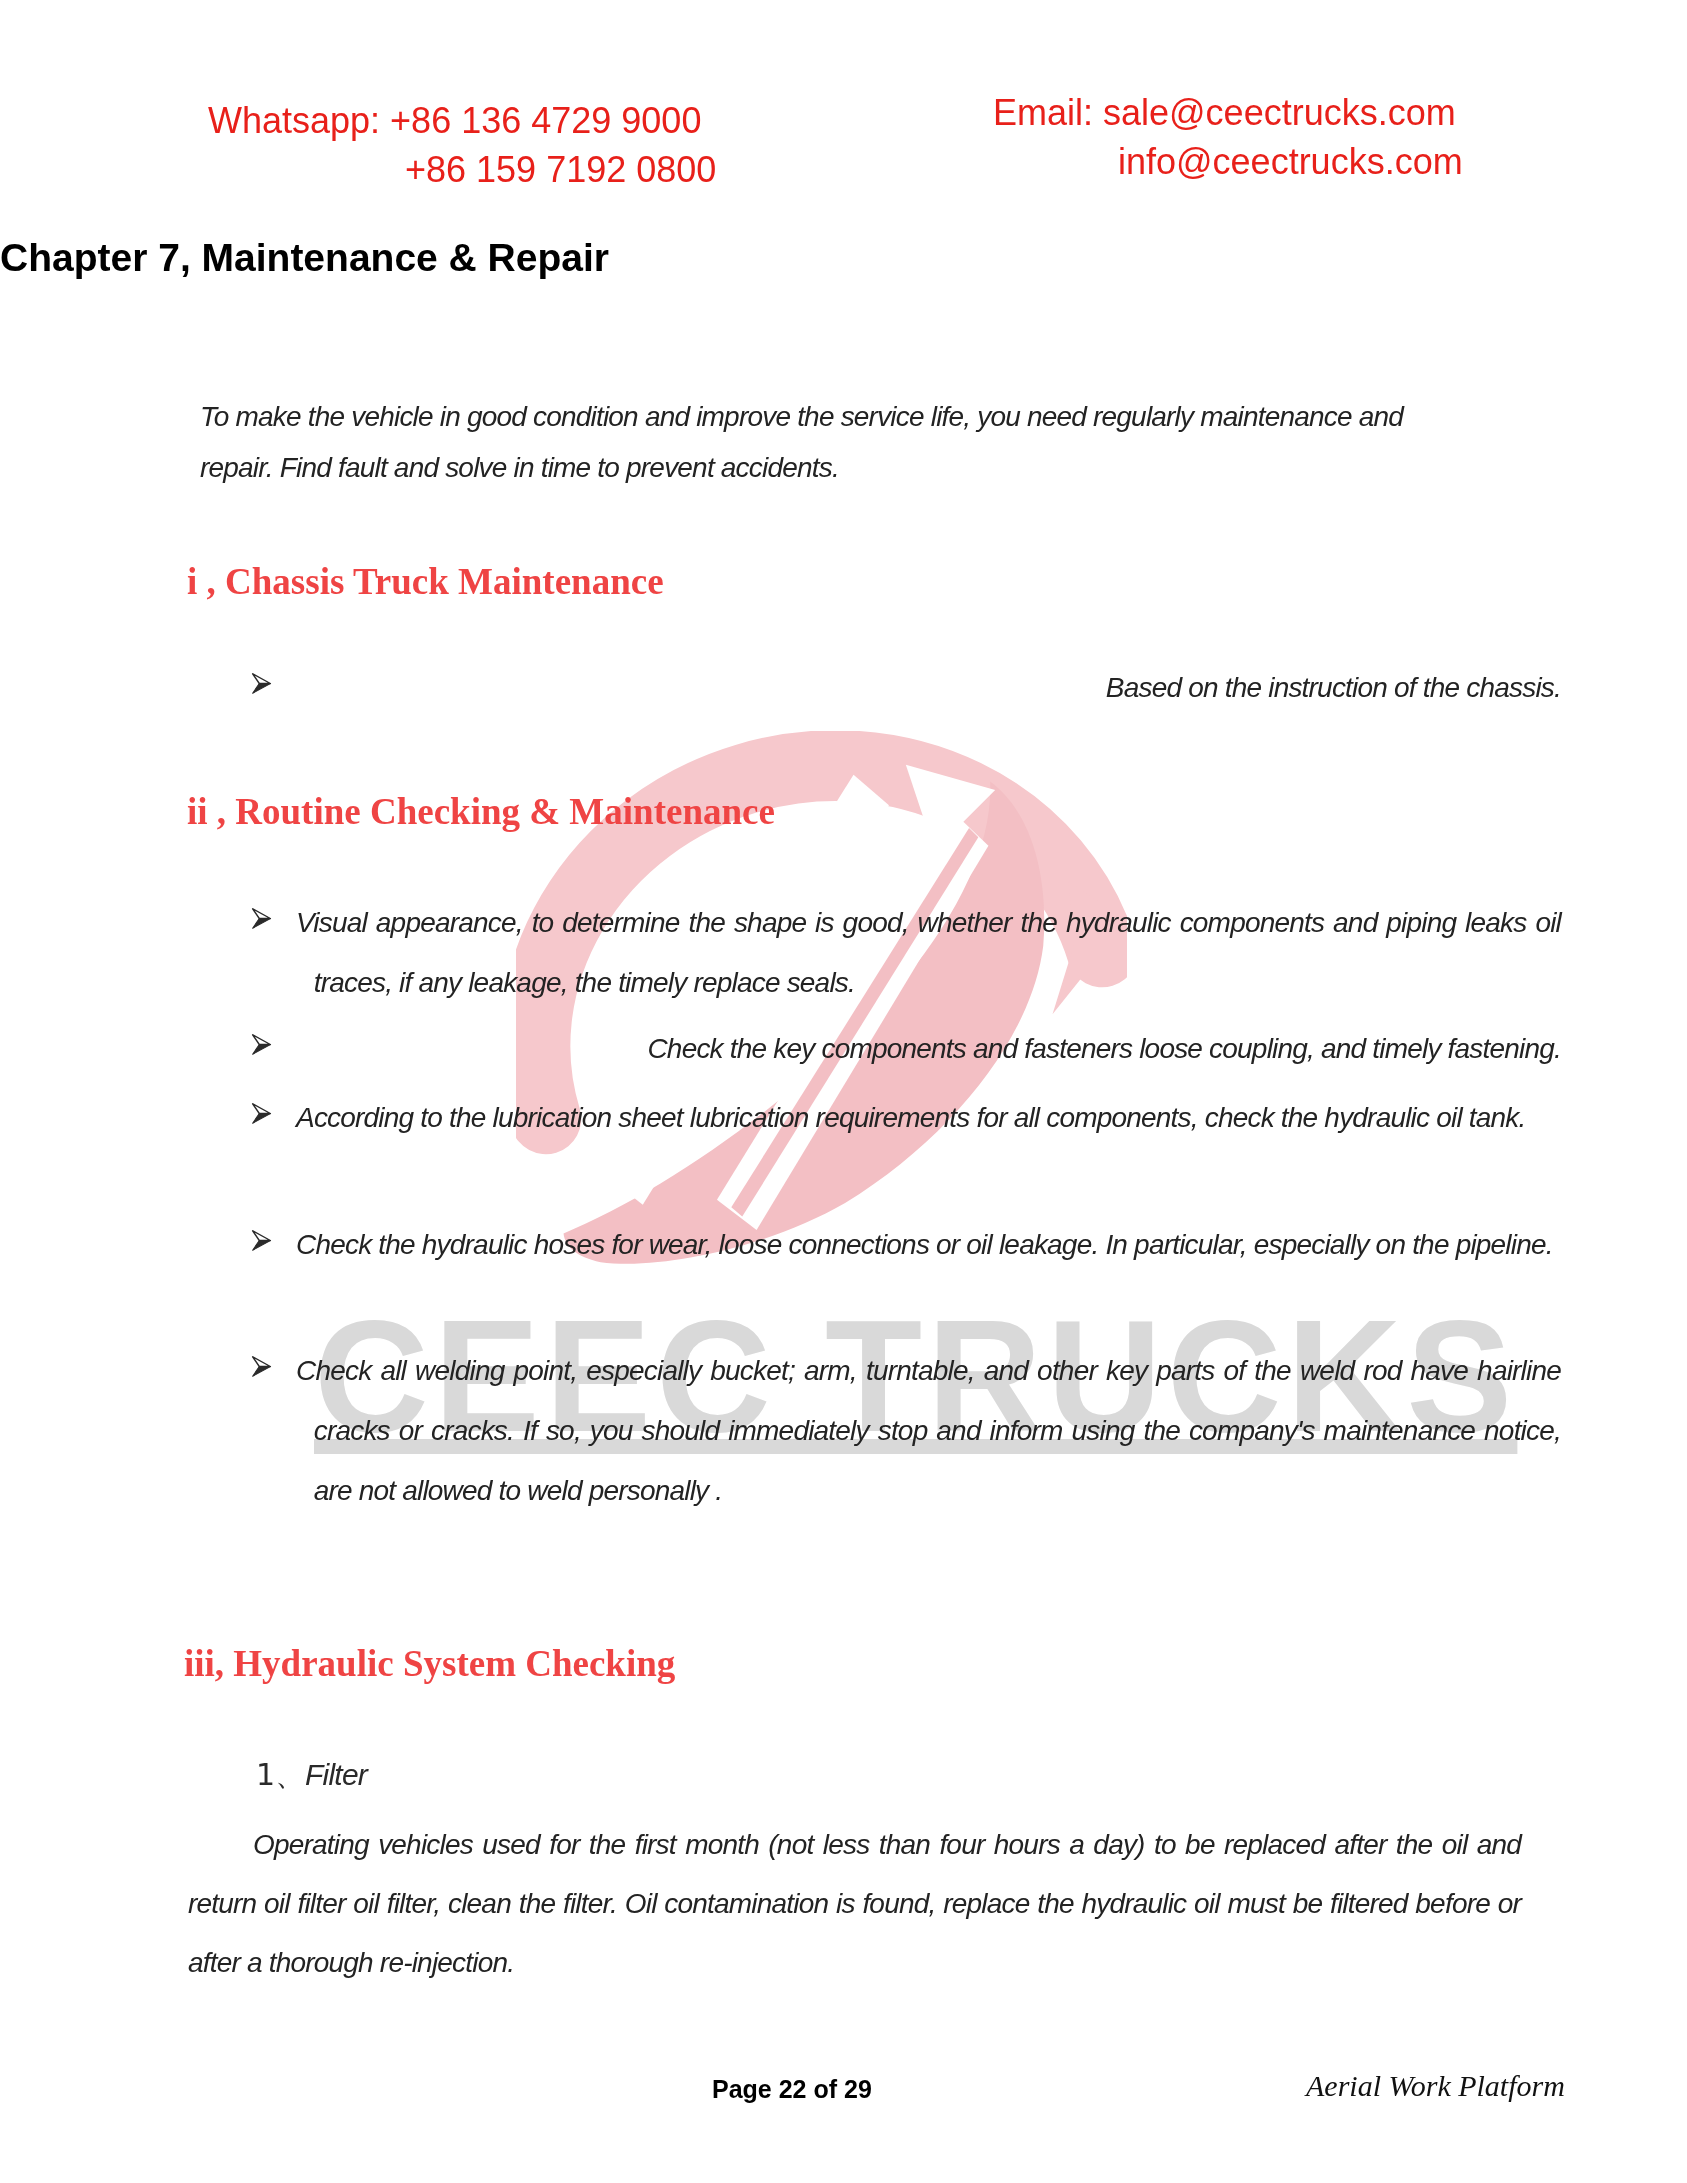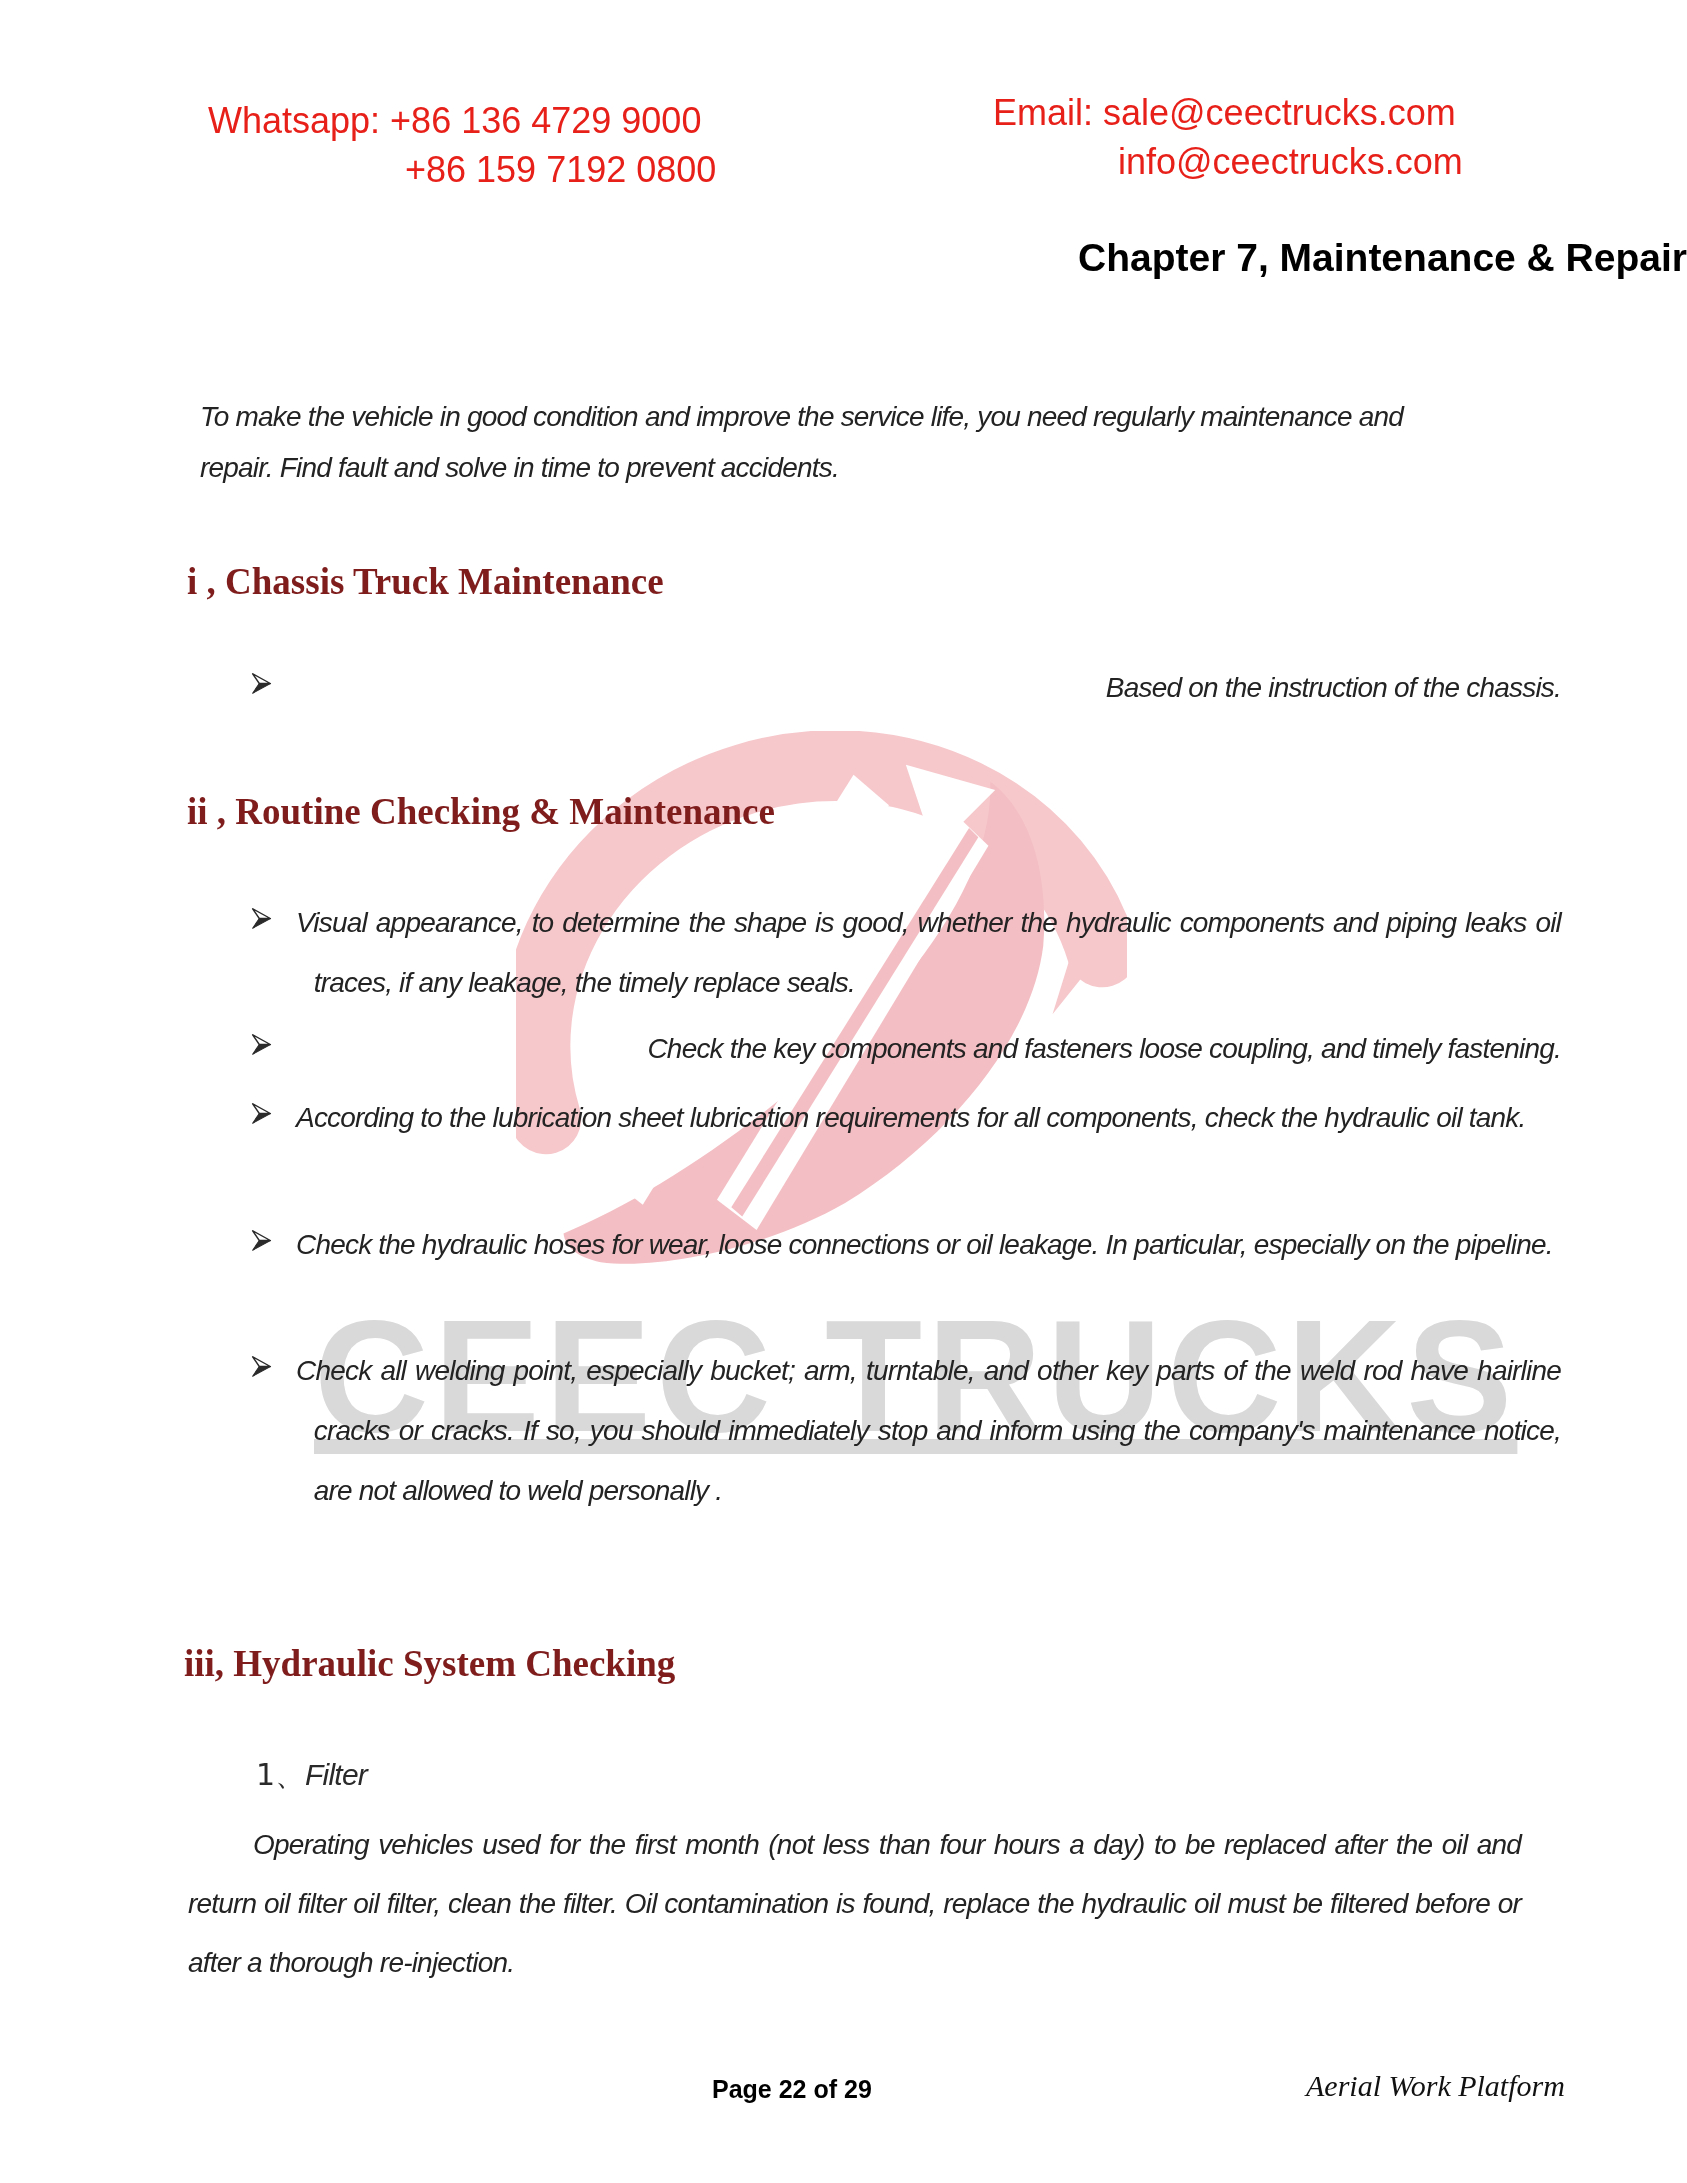--- a/index.html
+++ b/index.html
@@ -22,32 +22,32 @@
     letter-spacing:5px;color:#d9d9d9;white-space:nowrap;text-decoration:underline;
   }
   
   .content{position:absolute;inset:0;z-index:1;}
   .abs{position:absolute;}
   .contact{
     font-size:36px;line-height:39px;color:#e8201a;white-space:nowrap;
     font-family:"Liberation Sans", sans-serif;
   }
   .doc-title{
-    left:0;right:0;top:236px;text-align:right;
+    left:0;right:0;top:236px;text-align:left;
     font-size:39px;font-weight:bold;color:#000;
     font-family:"Liberation Sans", sans-serif;
   }
   .intro{
     left:200px;top:391px;width:1232px;
     font-style:italic;font-size:28px;letter-spacing:-0.8px;line-height:51px;
     color:#232323;
   }
   .sec-heading{
     font-family:"Liberation Serif", serif;
-    font-weight:bold;font-size:37px;color:#7f1d1d;white-space:nowrap;
+    font-weight:bold;font-size:37px;color:#ef4444;white-space:nowrap;
   }
   .sec-heading .numeral{font-family:"Liberation Serif", serif;}
   .bullet{
     position:absolute;left:250px;width:1311px;
     display:flex;align-items:flex-start;
   }
   .bullet-arrow{flex:none;width:46px;padding-top:13.5px;}
   .bullet-arrow svg{display:block;}
   .bullet-text{
     flex:1;

